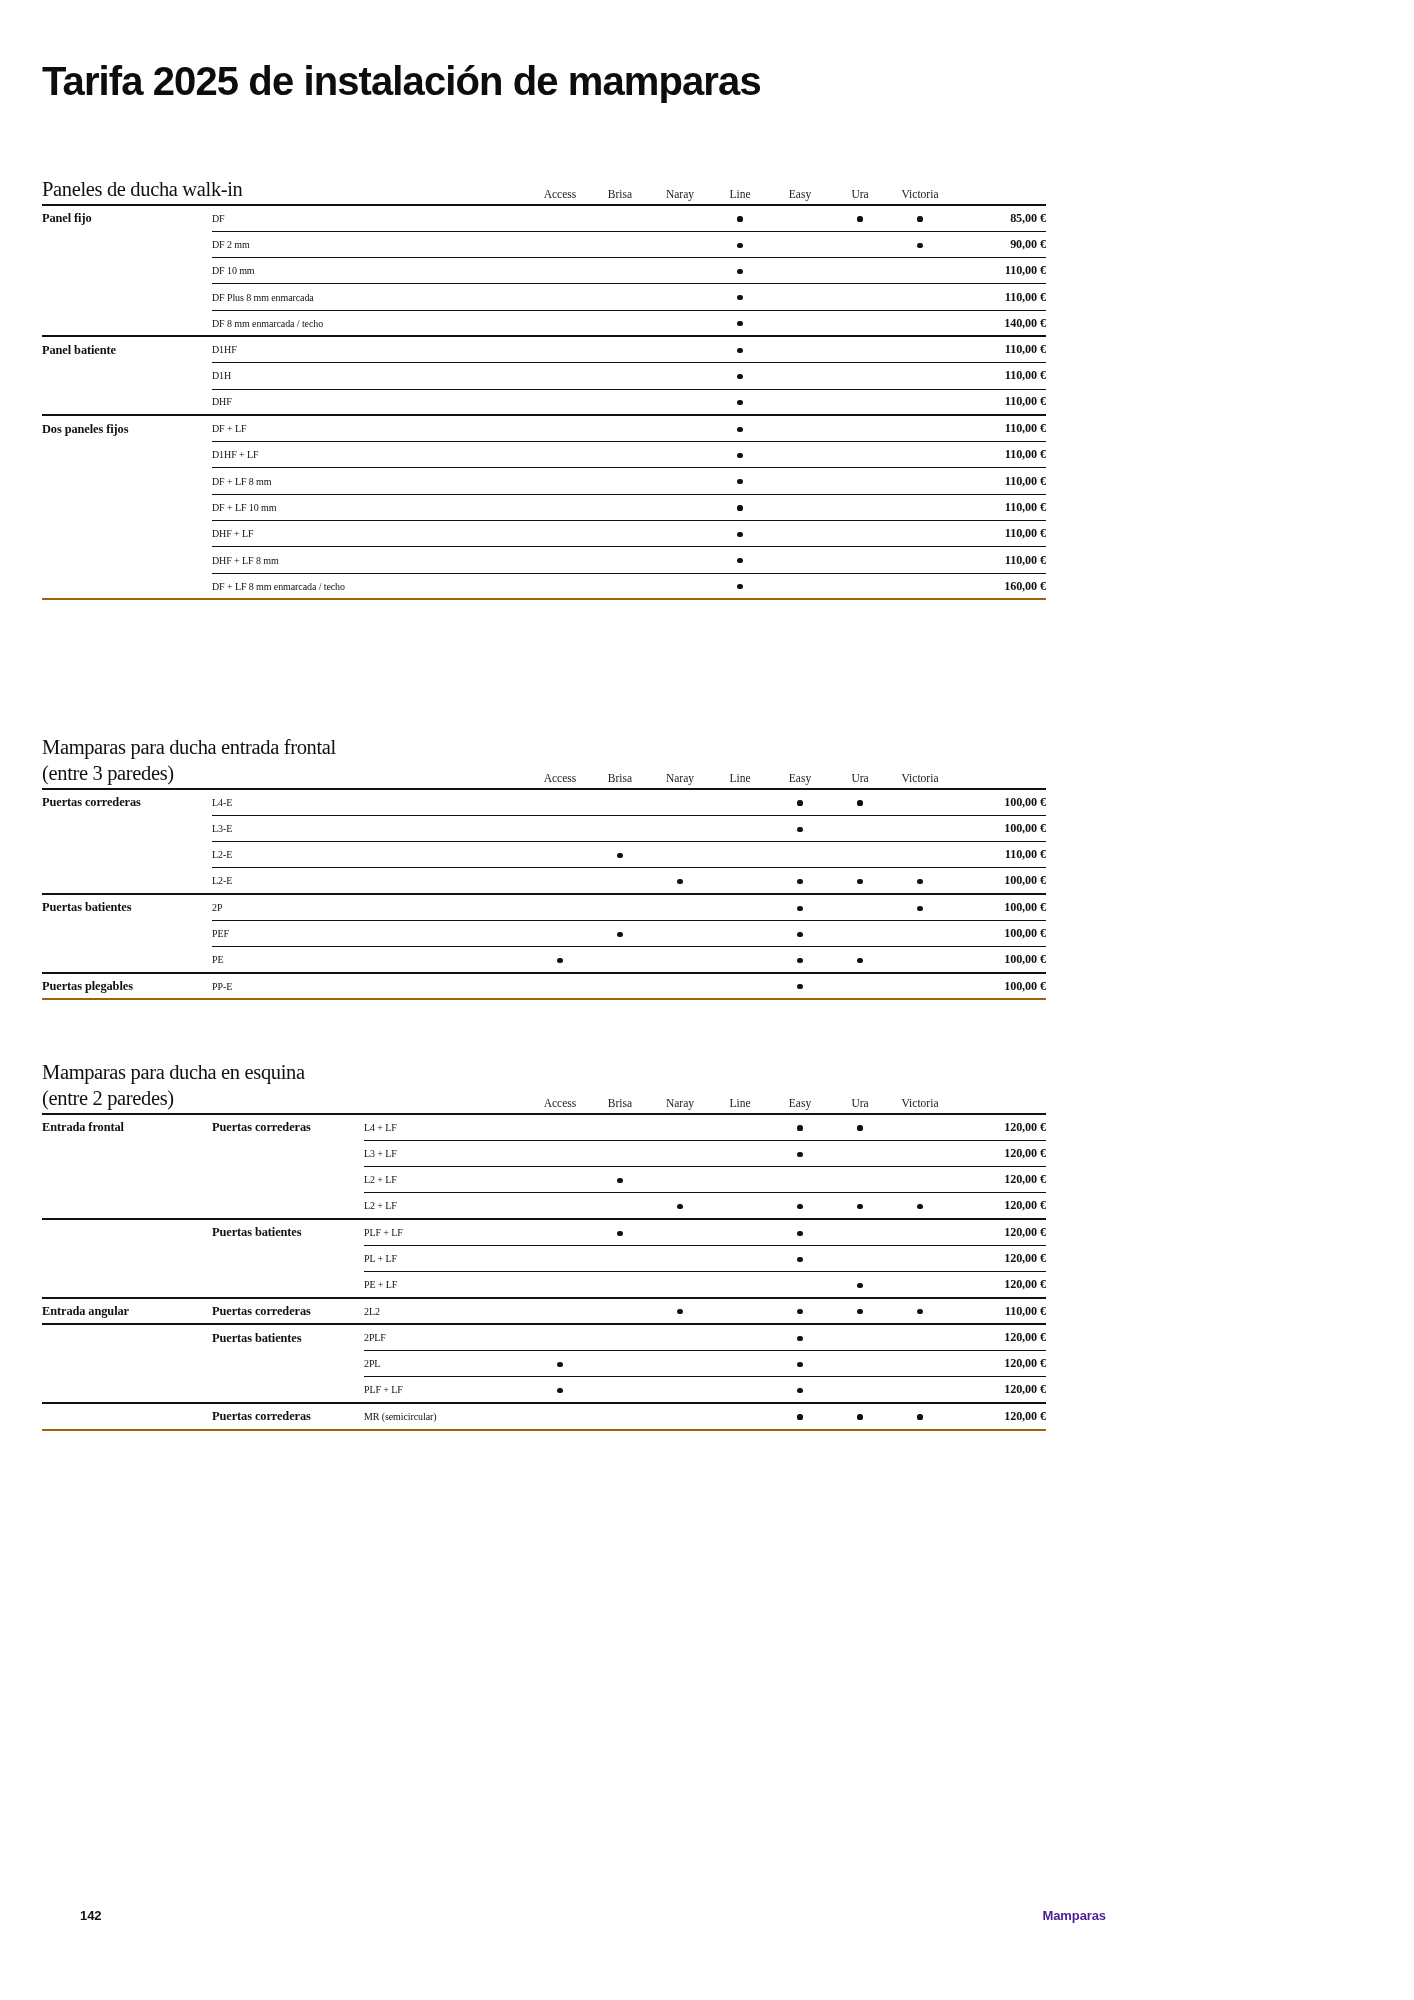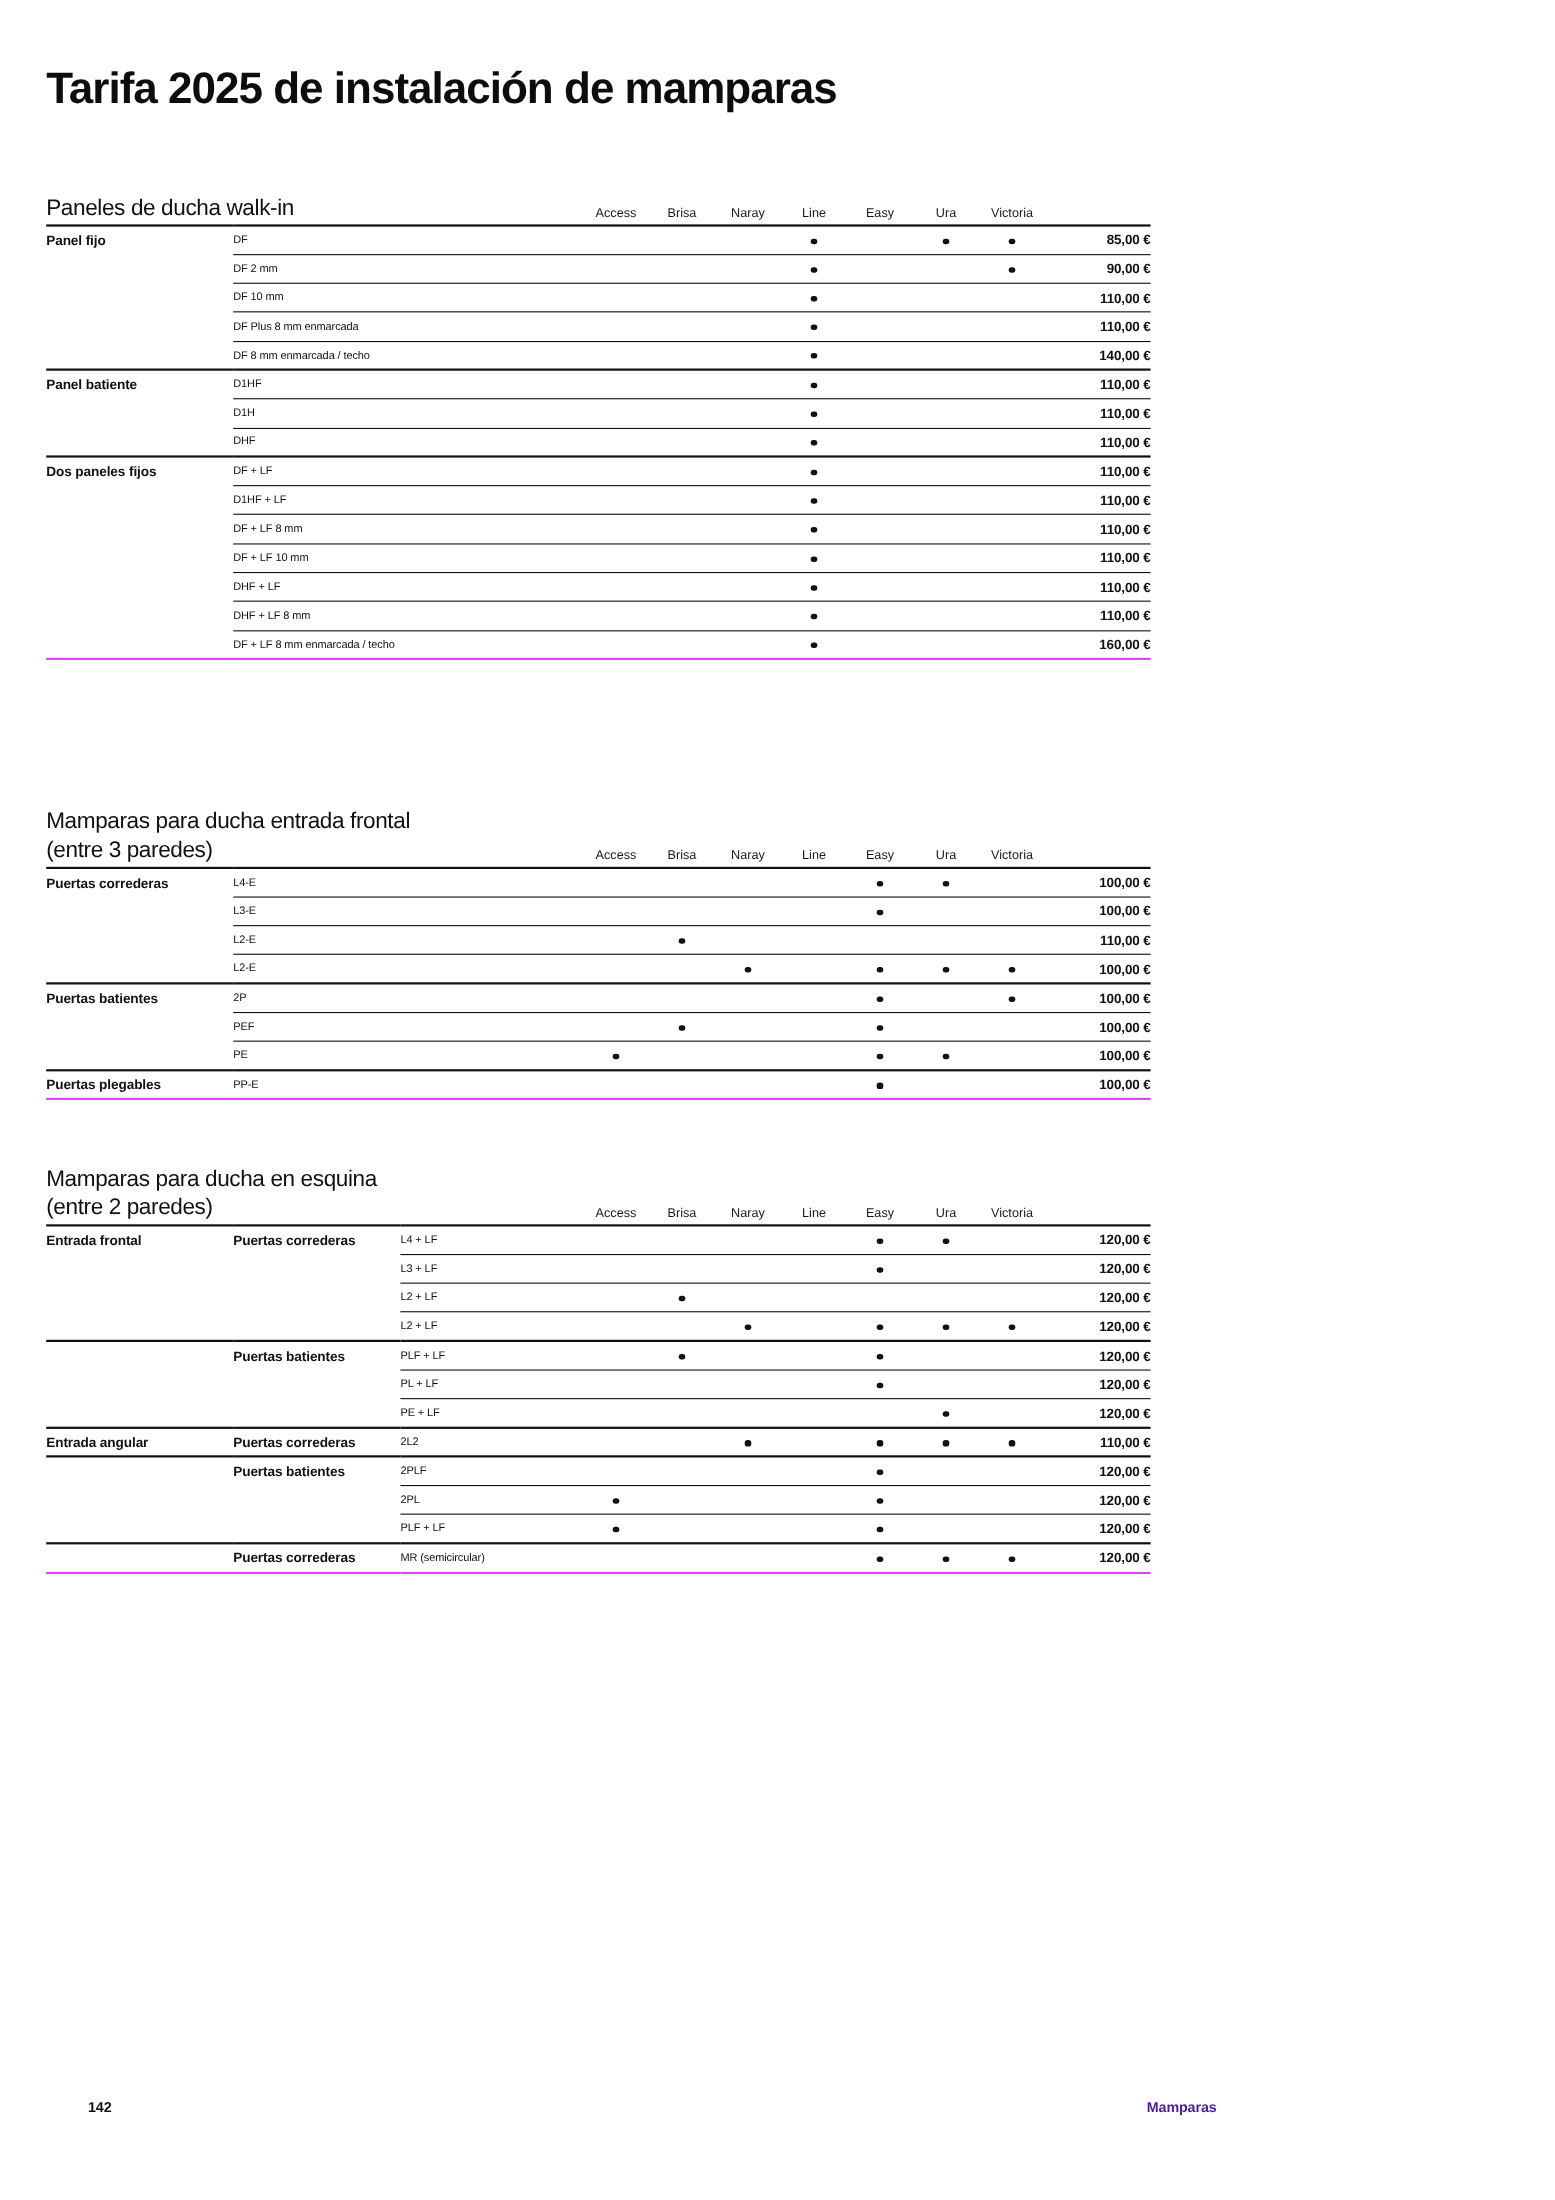--- a/index.html
+++ b/index.html
@@ -33,21 +33,21 @@
     top: 32px;
     font-size: 40px;
     font-weight: 700;
     letter-spacing: -0.9px;
     line-height: 1.12;
     color: #0d0d0d;
     white-space: nowrap;
   }
 
   
-  .section { position: absolute; left: 42px; width: 1004px; }
+  .section { position: absolute; left: 42px; width: 1004px; font-family: Liberation Serif, serif; }
 
   .section-head {
     position: relative;
     height: 34px;
   }
   .section-head.two-line { height: 58px; }
 
   .section-title {
     position: absolute;
     left: 0;
@@ -91,21 +91,21 @@
     height: 26.3px;
     vertical-align: middle;
     border: 0;
   }
 
   tr.grp-top > td { border-top: 2px solid #111111; }
   tr.sub > td.c-model,
   tr.sub > td.c-dot,
   tr.sub > td.c-price,
   tr.sub > td.c-sub2 { border-top: 1px solid #111111; }
-  tr.last-row > td { border-bottom: 2px solid #d946ef; }
+  tr.last-row > td { border-bottom: 2px solid #a16207; }
 
   td.c-cat {
     width: 170px;
     font-weight: 700;
     font-size: 12.4px;
     letter-spacing: -0.1px;
     padding-left: 1px;
     white-space: nowrap;
   }
   td.c-sub2 {

